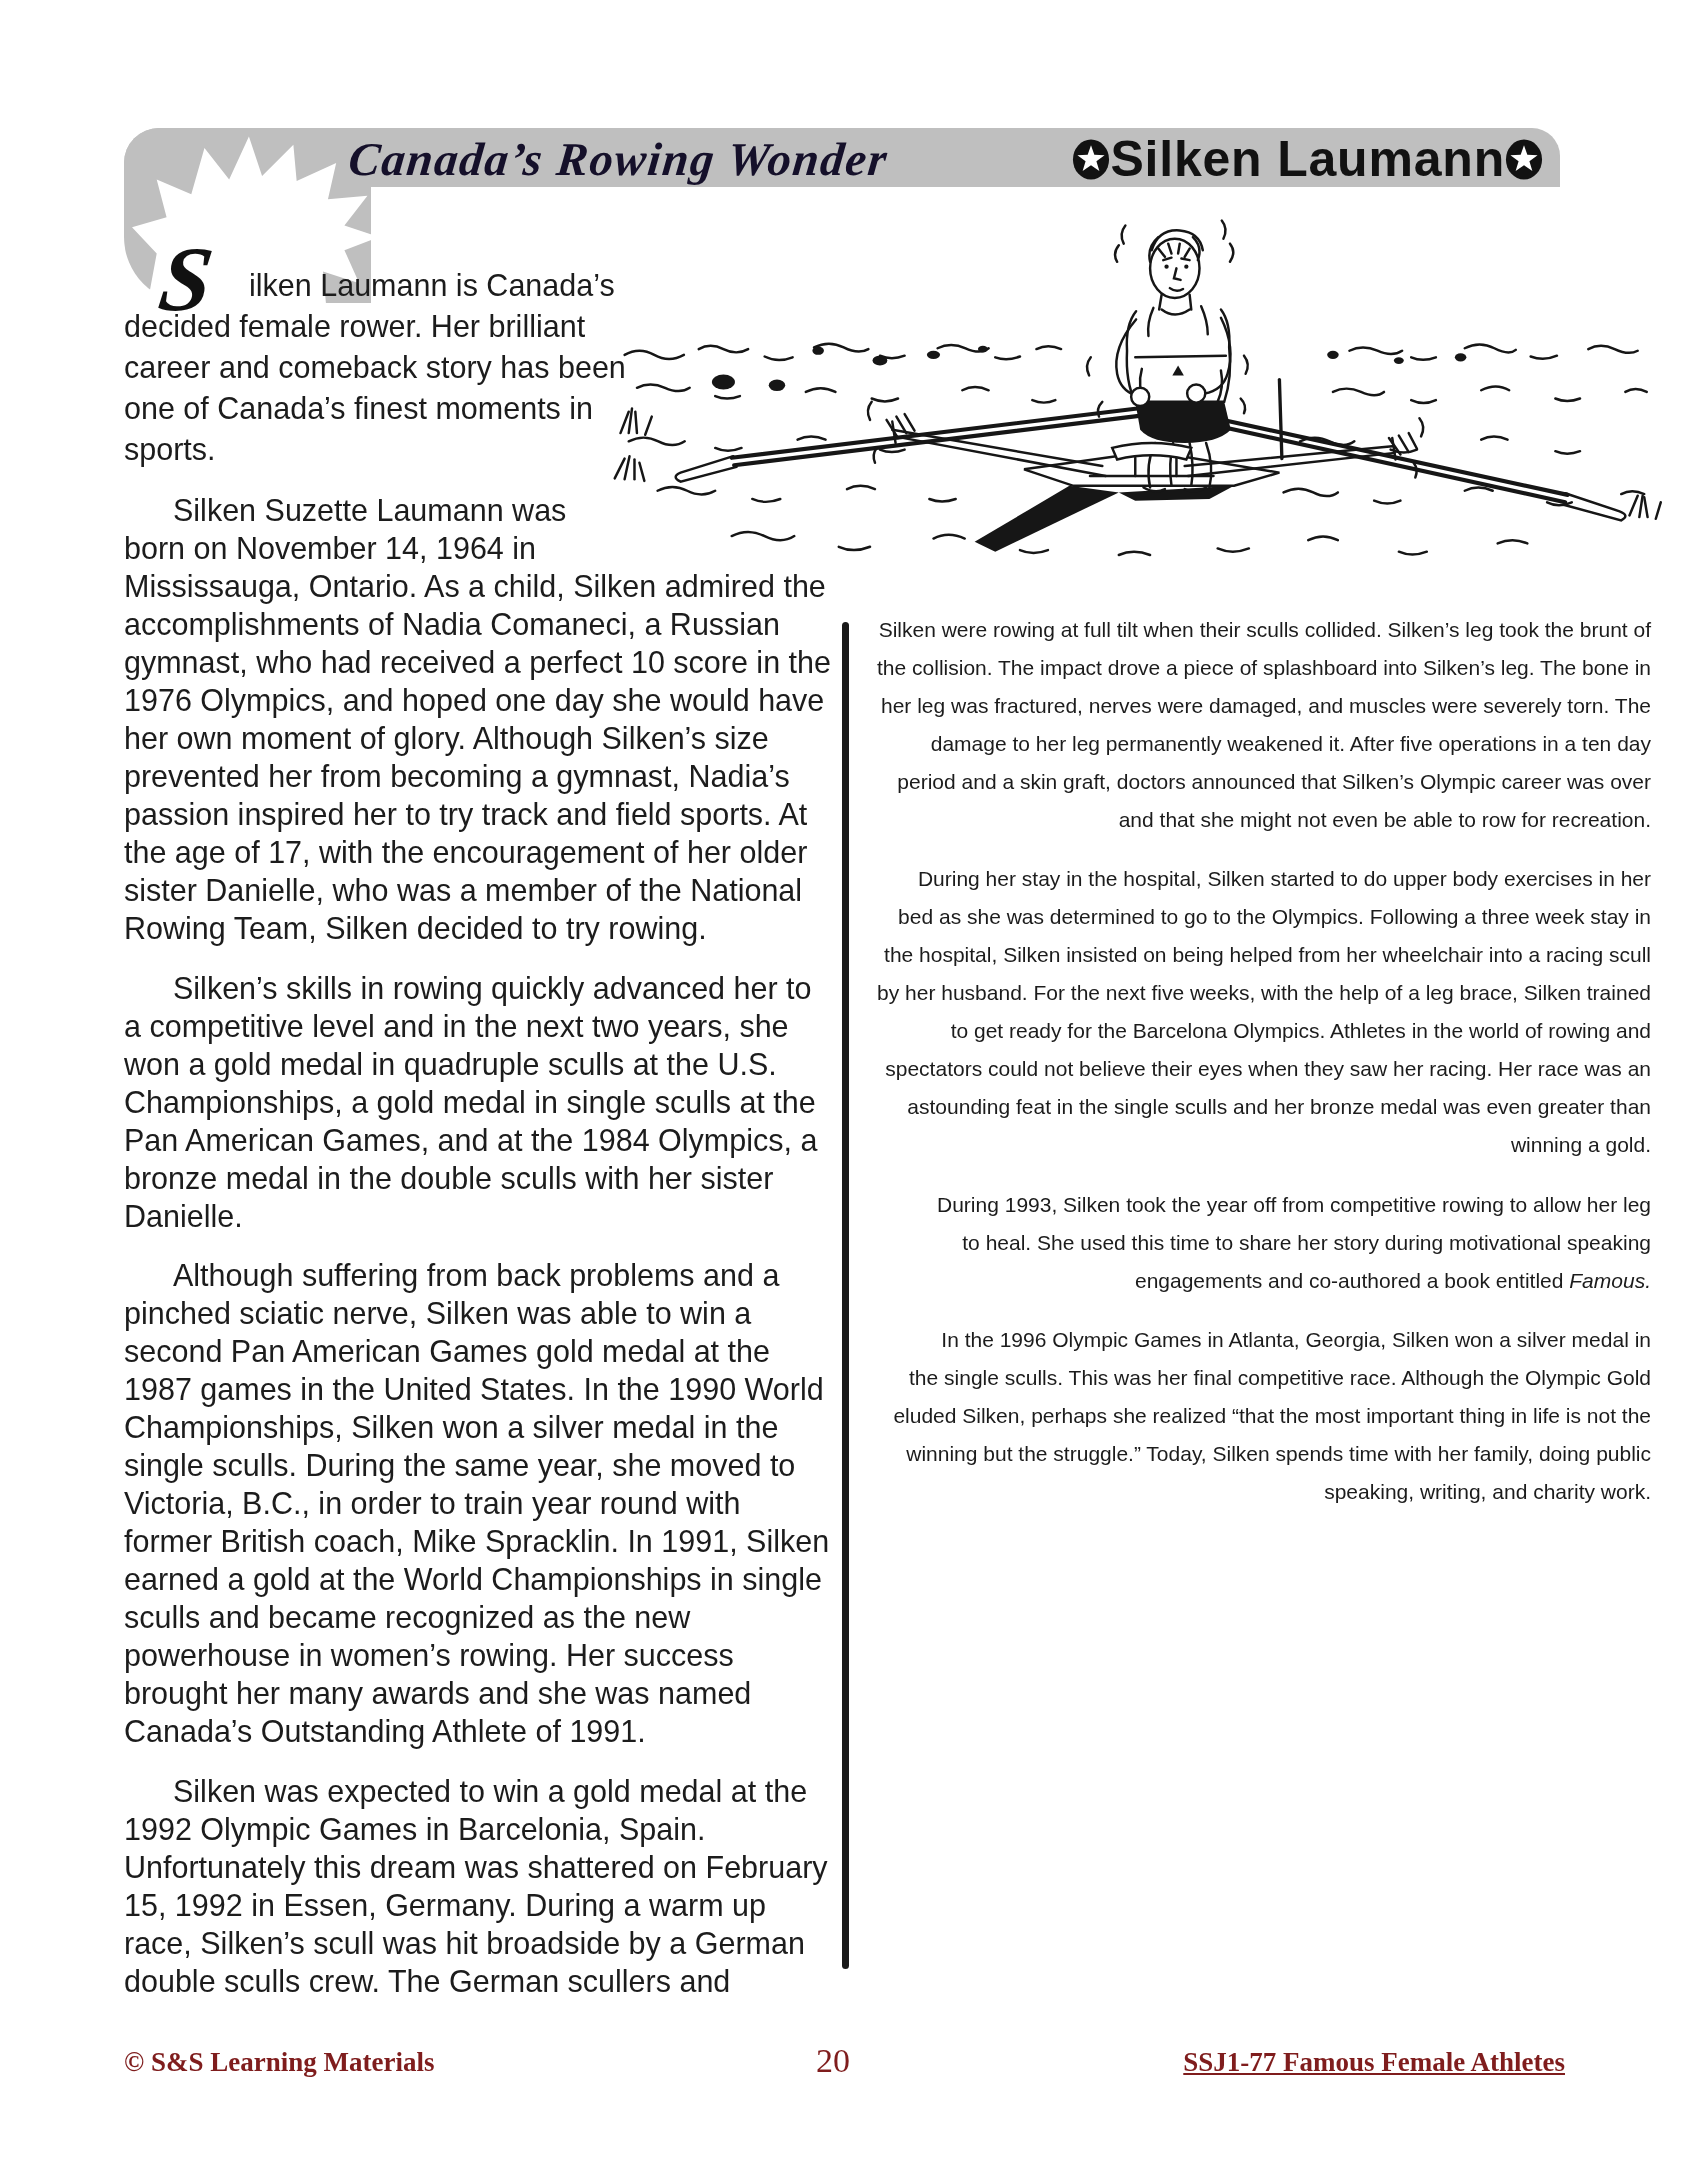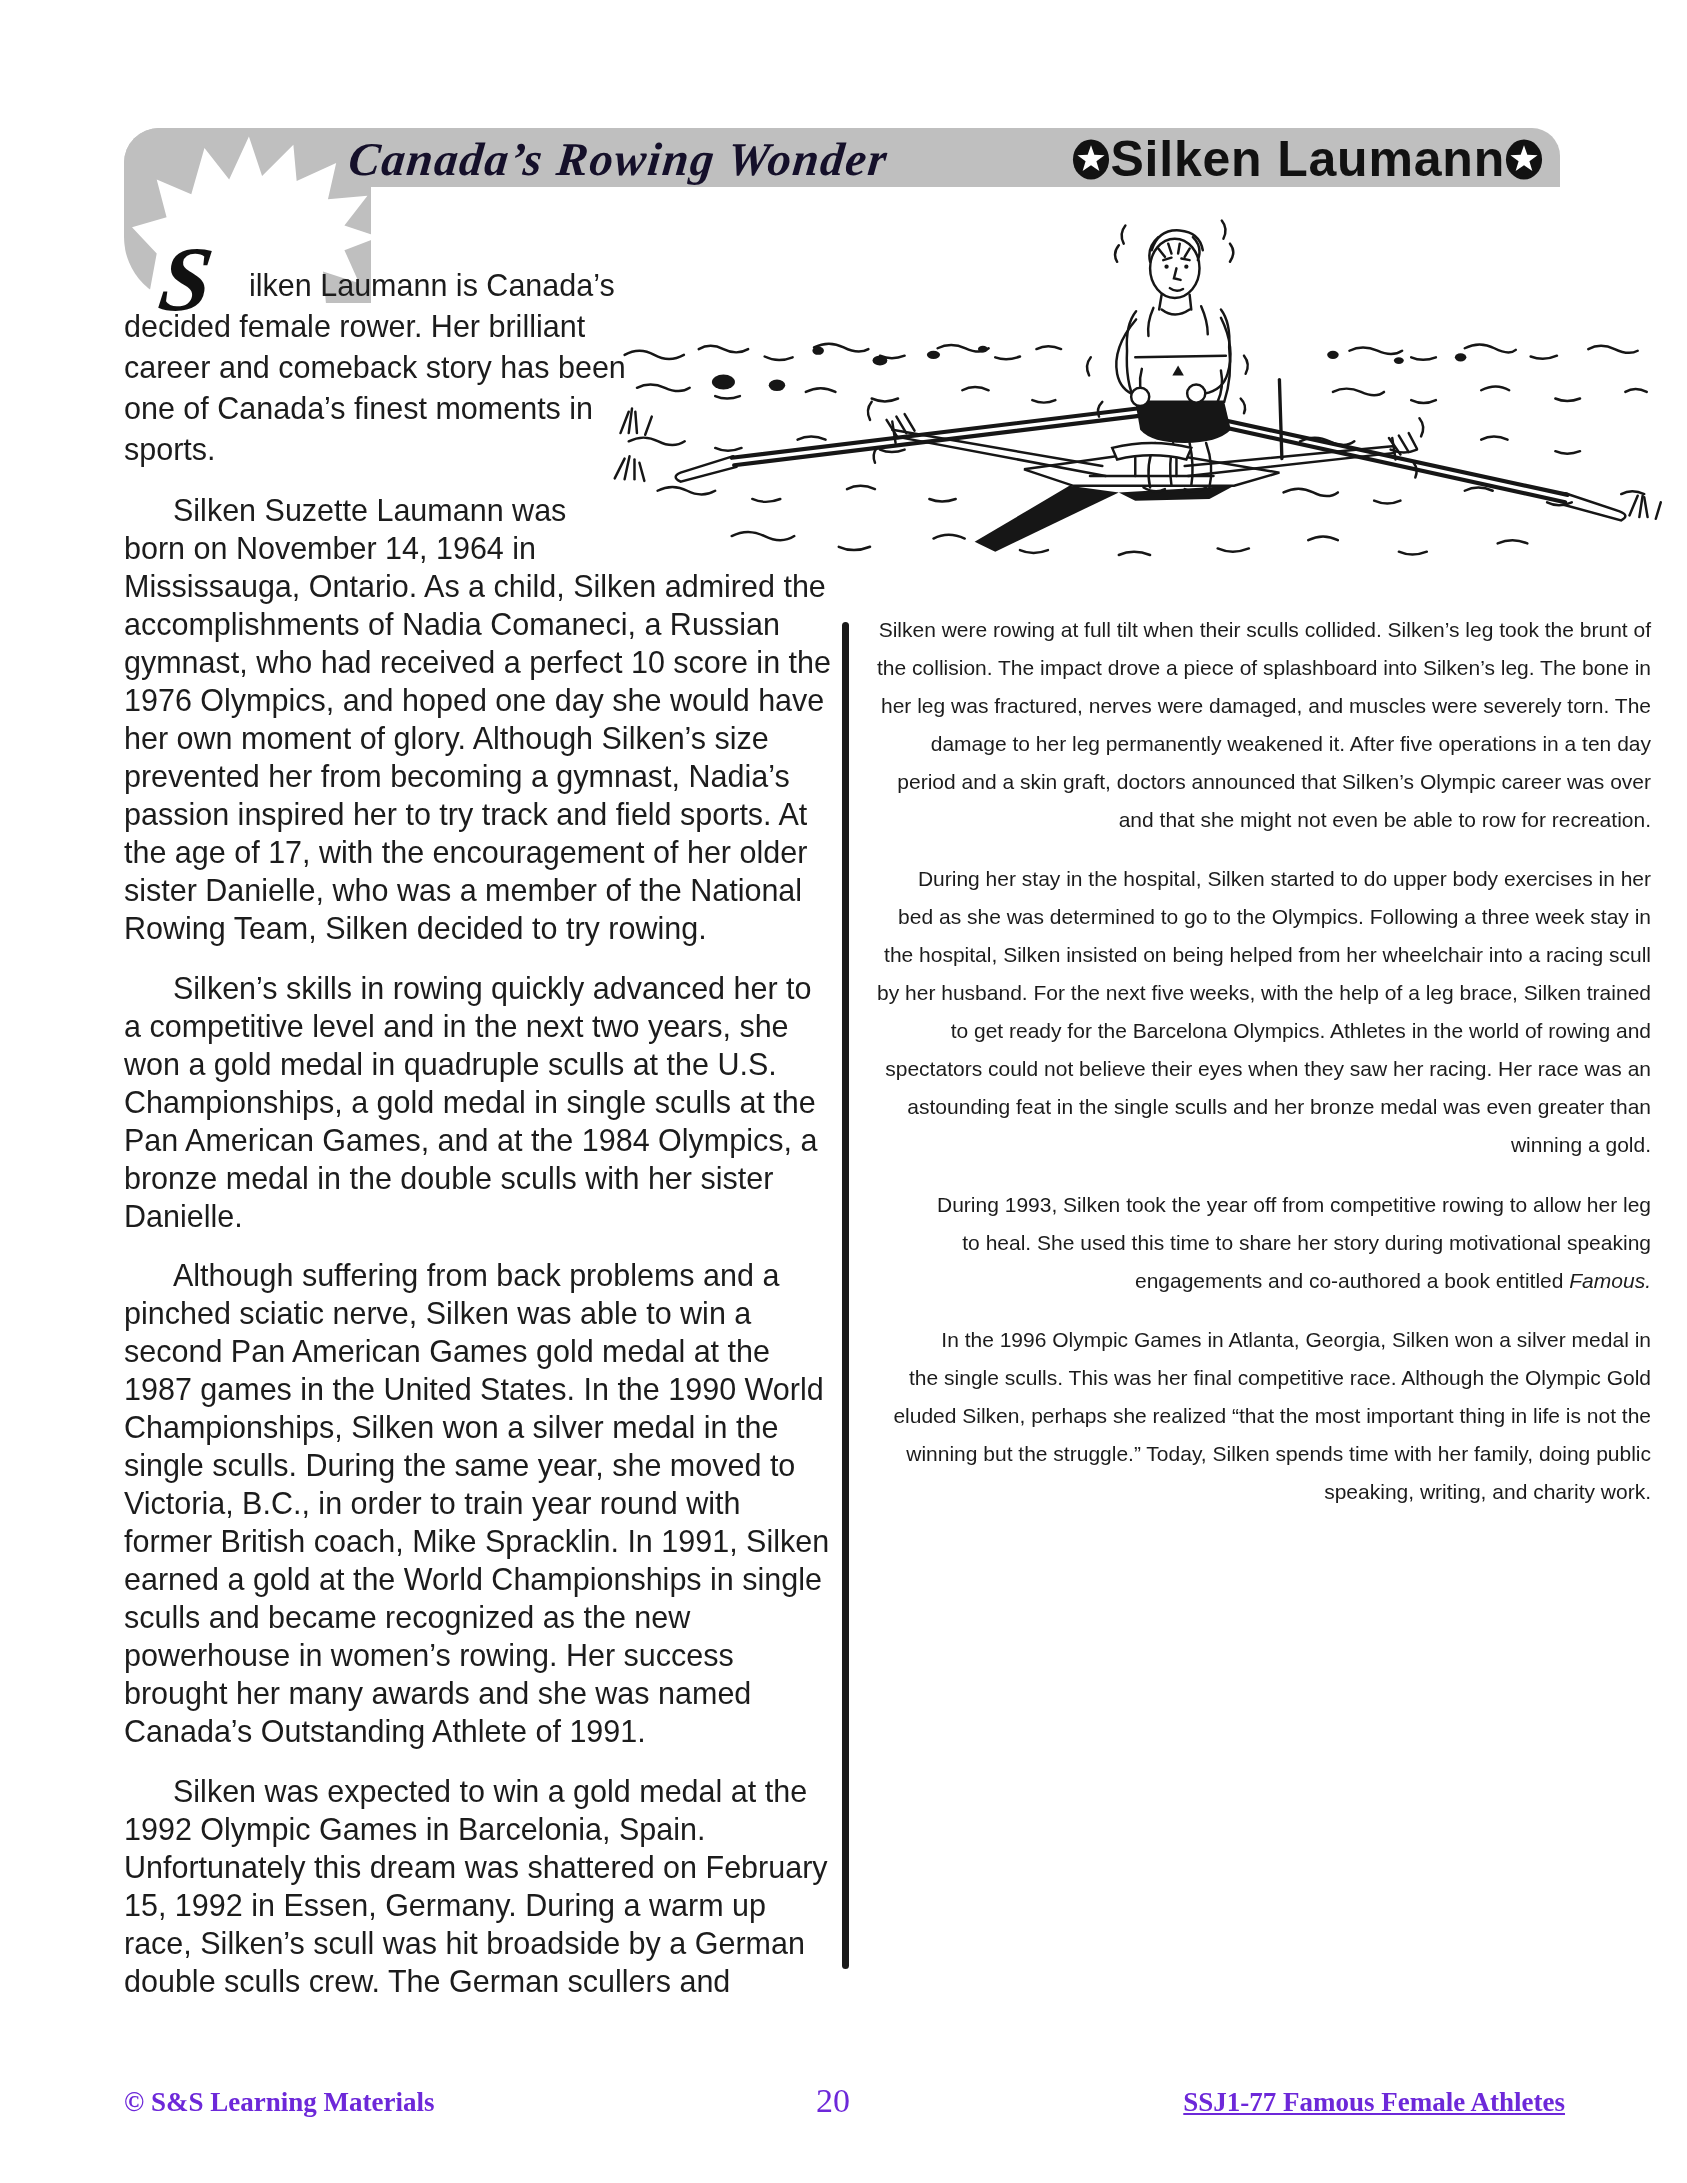--- a/index.html
+++ b/index.html
@@ -63,21 +63,21 @@
   }
   .right-col p{margin:0 0 21.4px 0;}
   .book-title{font-style:italic;}
   .divider{
     position:absolute;left:842px;top:622px;width:7.4px;height:1347px;
     background:#191919;border-radius:4.1px;
   }
   
   .footer{
     position:absolute;left:124px;right:122px;top:2042px;height:41px;
-    font-family:"Liberation Serif", serif;font-size:27px;color:#6d28d9;margin-top:40px;
+    font-family:"Liberation Serif", serif;font-size:27px;color:#7f1d1d;
   }
   .footer .f-left{position:absolute;left:0;top:5px;font-weight:bold;}
   .footer .f-center{position:absolute;left:692px;top:0;font-size:34px;}
   .footer .f-right{position:absolute;right:0;top:5px;font-weight:bold;text-decoration:underline;}
   svg .ink{stroke:#161616;stroke-width:3;fill:none;stroke-linecap:round;}
   svg .ink-thick{stroke:#161616;stroke-width:5;fill:none;stroke-linecap:round;}
   svg .fillink{fill:#161616;stroke:none;}
 </style>
 </head>
 <body>

